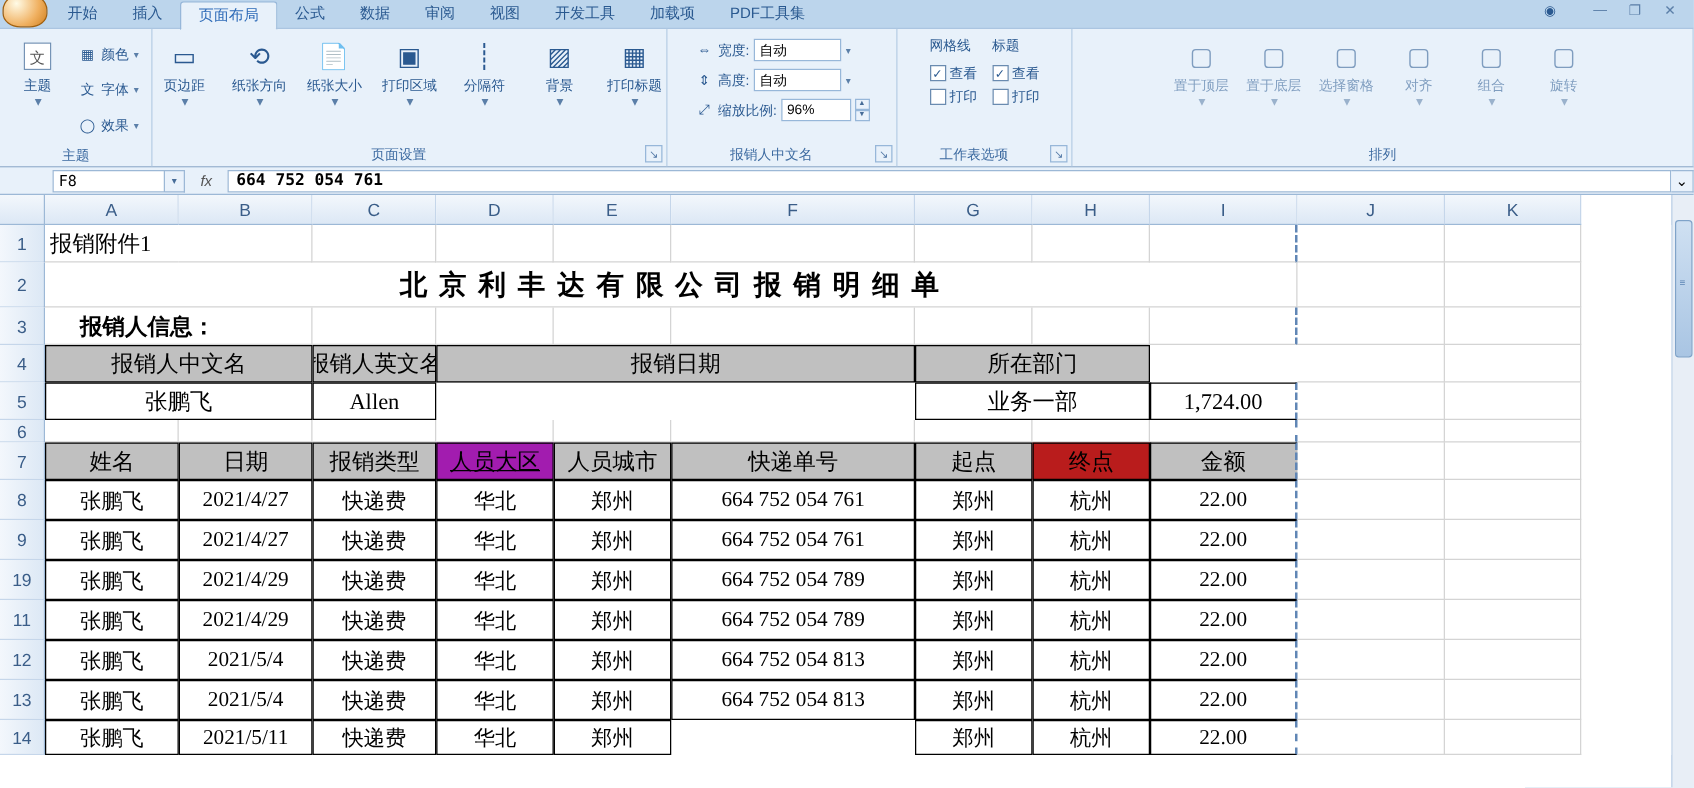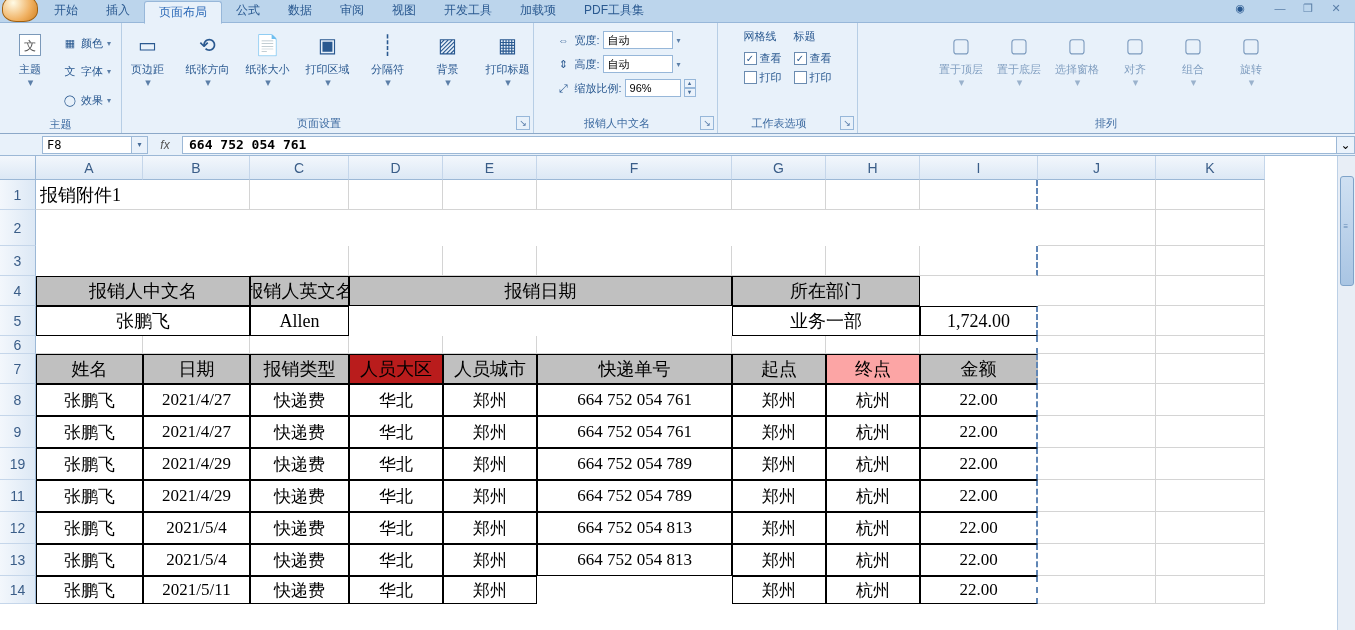--- a/index.html
+++ b/index.html
@@ -312,22 +312,24 @@
             <div class="cell " style="grid-area: 1 / 2;"></div>
             <div class="cell " style="grid-area: 1 / 3;"></div>
             <div class="cell " style="grid-area: 1 / 4;"></div>
             <div class="cell " style="grid-area: 1 / 5;"></div>
             <div class="cell " style="grid-area: 1 / 6;"></div>
             <div class="cell " style="grid-area: 1 / 7;"></div>
             <div class="cell " style="grid-area: 1 / 8;"></div>
             <div class="cell " style="grid-area: 1 / 9; border-right: 2px dashed rgb(96, 134, 181);"></div>
             <div class="cell " style="grid-area: 1 / 10;"></div>
             <div class="cell " style="grid-area: 1 / 11;"></div>
+            <div class="cell center" style="grid-area: 2 / 1 / auto / 10; font-size: 22px; font-weight: bold; letter-spacing: 2px;">北 京 利 丰 达 有 限 公 司 报 销 明 细 单</div>
             <div class="cell " style="grid-area: 2 / 10;"></div>
             <div class="cell " style="grid-area: 2 / 11;"></div>
+            <div class="cell " style="grid-area: 3 / 1 / auto / 3; font-size: 18px; font-weight: bold; padding-left: 28px;">报销人信息：</div>
             <div class="cell " style="grid-area: 3 / 3;"></div>
             <div class="cell " style="grid-area: 3 / 4;"></div>
             <div class="cell " style="grid-area: 3 / 5;"></div>
             <div class="cell " style="grid-area: 3 / 6;"></div>
             <div class="cell " style="grid-area: 3 / 7;"></div>
             <div class="cell " style="grid-area: 3 / 8;"></div>
             <div class="cell " style="grid-area: 3 / 9; border-right: 2px dashed rgb(96, 134, 181);"></div>
             <div class="cell " style="grid-area: 3 / 10;"></div>
             <div class="cell " style="grid-area: 3 / 11;"></div>
             <div class="cell center" style="grid-area: 4 / 1 / auto / 3; background: rgb(192, 192, 192); border: 1px solid rgb(0, 0, 0); font-size: 18px;">报销人中文名</div>
@@ -349,25 +351,25 @@
             <div class="cell " style="grid-area: 6 / 5;"></div>
             <div class="cell " style="grid-area: 6 / 6;"></div>
             <div class="cell " style="grid-area: 6 / 7;"></div>
             <div class="cell " style="grid-area: 6 / 8;"></div>
             <div class="cell " style="grid-area: 6 / 9; border-right: 2px dashed rgb(96, 134, 181);"></div>
             <div class="cell " style="grid-area: 6 / 10;"></div>
             <div class="cell " style="grid-area: 6 / 11;"></div>
             <div class="cell center" style="grid-area: 7 / 1; background: rgb(192, 192, 192); border: 1px solid rgb(0, 0, 0); font-size: 18px;">姓名</div>
             <div class="cell center" style="grid-area: 7 / 2; background: rgb(192, 192, 192); border: 1px solid rgb(0, 0, 0); font-size: 18px;">日期</div>
             <div class="cell center" style="grid-area: 7 / 3; background: rgb(192, 192, 192); border: 1px solid rgb(0, 0, 0); font-size: 18px;">报销类型</div>
-            <div class="cell center" style="grid-area: 7 / 4; background: #b91c1c; border: 1px solid rgb(0, 0, 0); font-size: 18px;">人员大区</div>
+            <div class="cell center" style="grid-area: 7 / 4; background: #a21caf; border: 1px solid rgb(0, 0, 0); font-size: 18px; text-decoration: underline;">人员大区</div>
             <div class="cell center" style="grid-area: 7 / 5; background: rgb(192, 192, 192); border: 1px solid rgb(0, 0, 0); font-size: 18px;">人员城市</div>
             <div class="cell center" style="grid-area: 7 / 6; background: rgb(192, 192, 192); border: 1px solid rgb(0, 0, 0); font-size: 18px;">快递单号</div>
             <div class="cell center" style="grid-area: 7 / 7; background: rgb(192, 192, 192); border: 1px solid rgb(0, 0, 0); font-size: 18px;">起点</div>
-            <div class="cell center" style="grid-area: 7 / 8; background: #fca5a5; border: 1px solid rgb(0, 0, 0); font-size: 18px;">终点</div>
+            <div class="cell center" style="grid-area: 7 / 8; background: #b91c1c; border: 1px solid rgb(0, 0, 0); font-size: 18px;">终点</div>
             <div class="cell center" style="grid-area: 7 / 9; background: rgb(192, 192, 192); border-width: 1px 2px 1px 1px; border-style: solid dashed solid solid; border-color: rgb(0, 0, 0) rgb(96, 134, 181) rgb(0, 0, 0) rgb(0, 0, 0); border-image: initial; font-size: 18px;">金额</div>
             <div class="cell " style="grid-area: 7 / 10;"></div>
             <div class="cell " style="grid-area: 7 / 11;"></div>
             <div class="cell center" style="grid-area: 8 / 1; border: 1px solid rgb(0, 0, 0); font-size: 17px;">张鹏飞</div>
             <div class="cell center" style="grid-area: 8 / 2; border: 1px solid rgb(0, 0, 0); font-size: 17px;">2021/4/27</div>
             <div class="cell center" style="grid-area: 8 / 3; border: 1px solid rgb(0, 0, 0); font-size: 17px;">快递费</div>
             <div class="cell center" style="grid-area: 8 / 4; border: 1px solid rgb(0, 0, 0); font-size: 17px;">华北</div>
             <div class="cell center" style="grid-area: 8 / 5; border: 1px solid rgb(0, 0, 0); font-size: 17px;">郑州</div>
             <div class="cell center" style="grid-area: 8 / 6; border: 1px solid rgb(0, 0, 0); font-size: 17px;">664 752 054 761</div>
             <div class="cell center" style="grid-area: 8 / 7; border: 1px solid rgb(0, 0, 0); font-size: 17px;">郑州</div>

